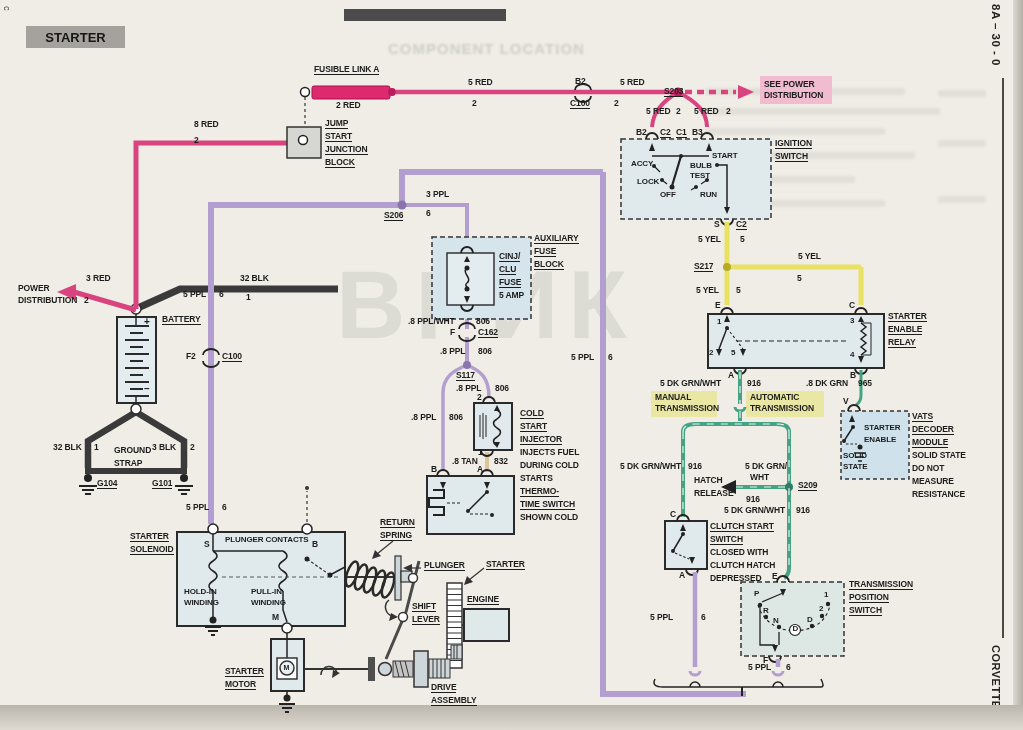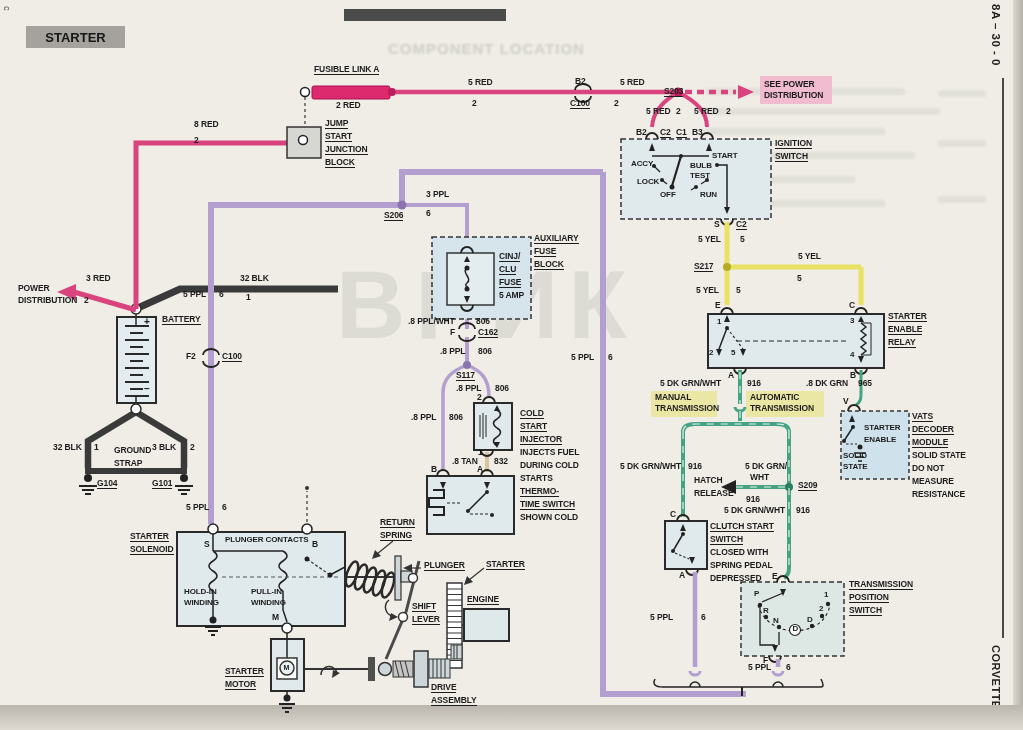--- a/index.html
+++ b/index.html
@@ -455,21 +455,21 @@
   <div class="t u" style="left:912px;top:438px">MODULE</div>
   <div class="t" style="left:912px;top:451px">SOLID STATE</div>
   <div class="t" style="left:912px;top:464px">DO NOT</div>
   <div class="t" style="left:912px;top:477px">MEASURE</div>
   <div class="t" style="left:912px;top:490px">RESISTANCE</div>
 
   <div class="t" style="left:670px;top:510px">C</div>
   <div class="t u" style="left:710px;top:522px">CLUTCH START</div>
   <div class="t u" style="left:710px;top:535px">SWITCH</div>
   <div class="t" style="left:710px;top:548px">CLOSED WITH</div>
-  <div class="t" style="left:710px;top:561px">SPRING PEDAL</div>
+  <div class="t" style="left:710px;top:561px">CLUTCH HATCH</div>
   <div class="t" style="left:710px;top:574px">DEPRESSED</div>
   <div class="t" style="left:679px;top:571px">A</div>
   <div class="t" style="left:650px;top:613px">5 PPL</div>
   <div class="t" style="left:701px;top:613px">6</div>
 
   <div class="t" style="left:772px;top:572px">E</div>
   <div class="t u" style="left:849px;top:580px">TRANSMISSION</div>
   <div class="t u" style="left:849px;top:593px">POSITION</div>
   <div class="t u" style="left:849px;top:606px">SWITCH</div>
   <div class="t sm" style="left:754px;top:590px">P</div>

